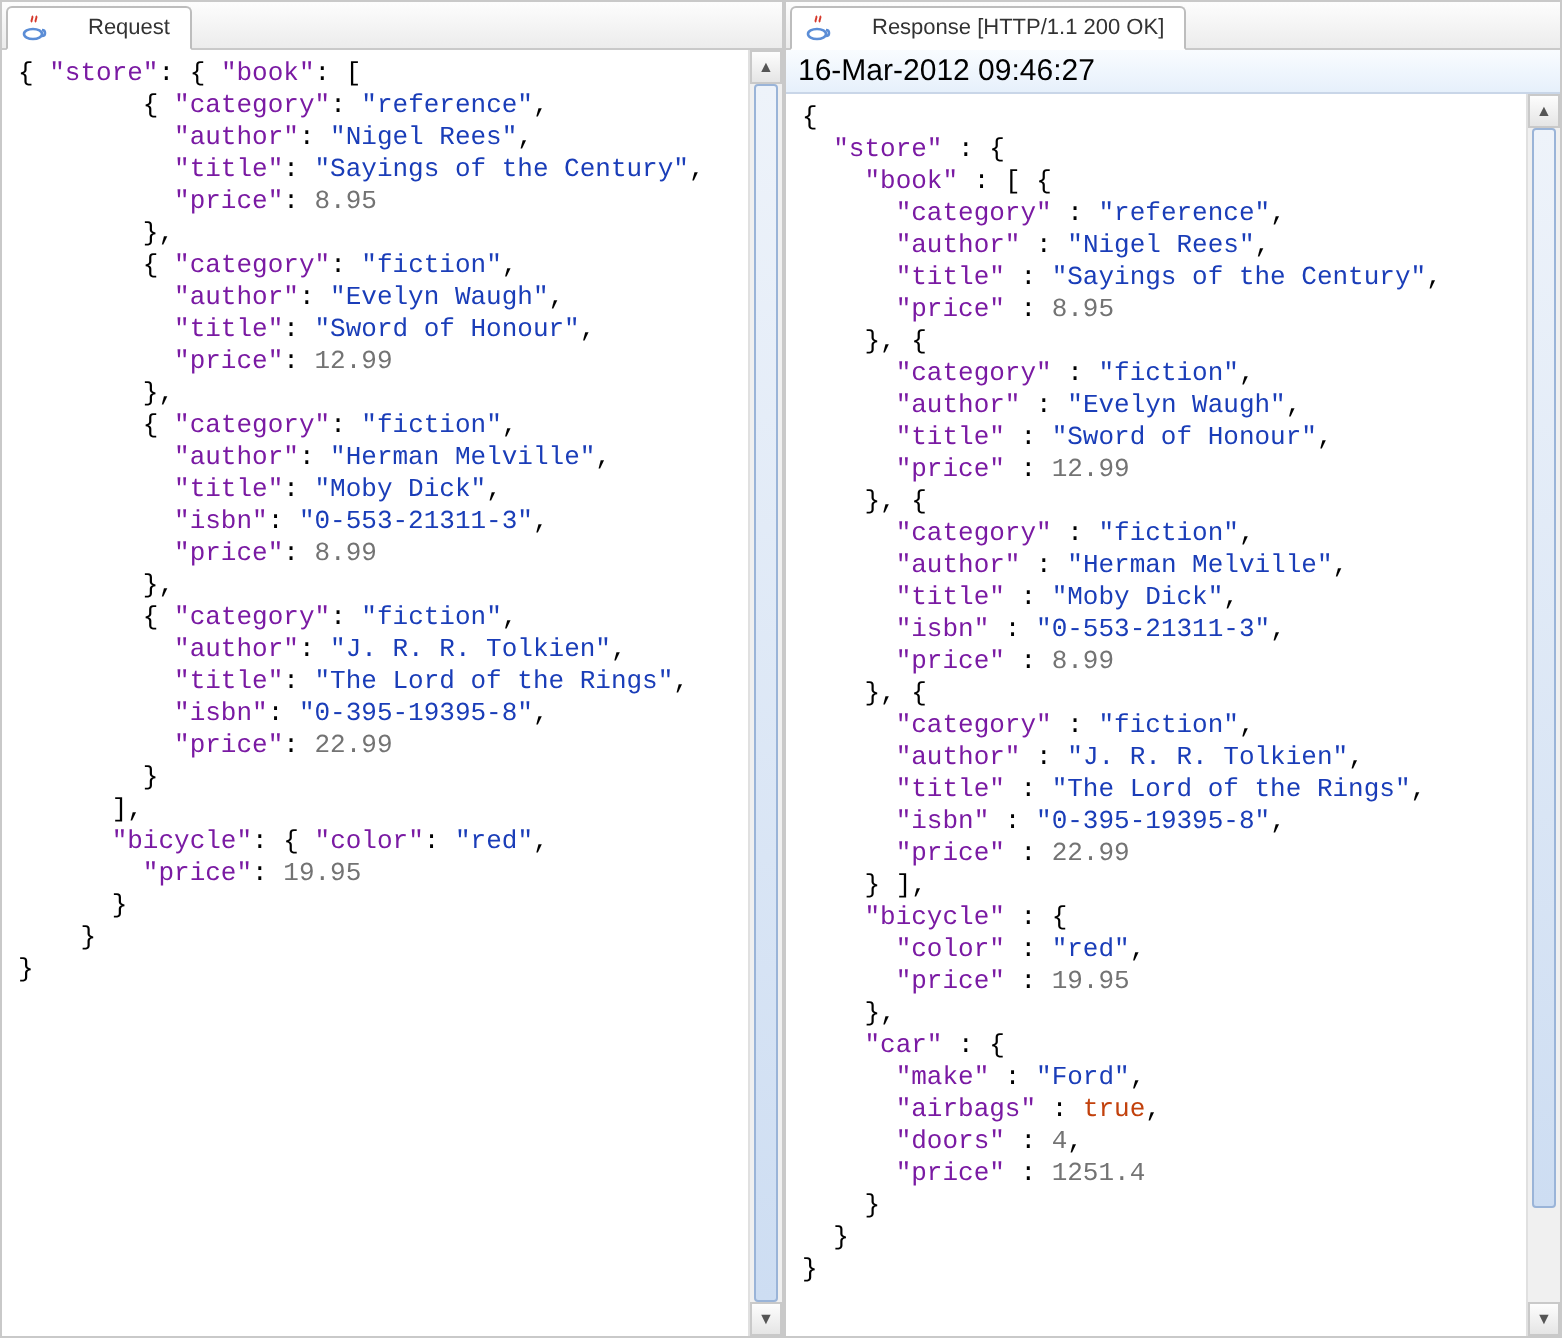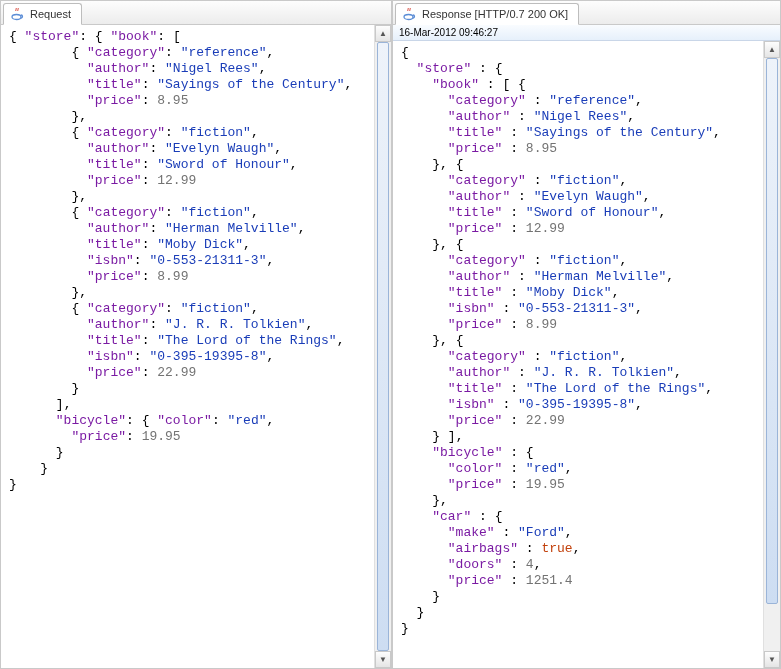--- a/index.html
+++ b/index.html
@@ -28,21 +28,21 @@
     display: flex;
     background: linear-gradient(#fdfdfd, #ececec);
     border-bottom: 1px solid #c9c9c9;
     height: 24px;
     align-items: flex-end;
     padding-left: 2px;
   }
   .tab {
     display: flex;
     align-items: center;
-    gap: 6px;
+    gap: 20px;
     padding: 3px 10px 3px 6px;
     background: #ffffff;
     border: 1px solid #bdbdbd;
     border-bottom: 1px solid #fff;
     border-top-left-radius: 3px;
     border-top-right-radius: 3px;
     font-size: 11px;
     color: #333;
     cursor: pointer;
     position: relative;
@@ -50,21 +50,21 @@
     text-align: right;
   }
   .tab .icon-slot {
     width: 14px; height: 14px;
     display: inline-flex;
     align-items: center;
     justify-content: center;
   }
   .timestamp-bar {
     padding: 2px 6px;
-    font-size: 10px;
+    font-size: 15px;
     color: #000;
     background: linear-gradient(#f9fcff, #e6f0fb);
     border-bottom: 1px solid #c9d6e8;
   }
   .content {
     flex: 1;
     position: relative;
     overflow: hidden;
     background: #fff;
     padding: 4px 2px 4px 8px;
@@ -167,21 +167,21 @@
     <div class="tab-bar">
       <div class="tab">
         <span class="icon-slot">
           <svg width="14" height="14" viewBox="0 0 14 14">
             <path d="M6 1c1 1-1 2 0 3" stroke="#d63a2d" stroke-width="1" fill="none"></path>
             <path d="M8 1c1 1-1 2 0 3" stroke="#d63a2d" stroke-width="1" fill="none"></path>
             <ellipse cx="6.5" cy="10" rx="4.5" ry="2.5" fill="none" stroke="#5b8dd6" stroke-width="1.3"></ellipse>
             <path d="M11 8c2 0 2 3 0 3" stroke="#5b8dd6" stroke-width="1.3" fill="none"></path>
           </svg>
         </span>
-        <span>Response [HTTP/0.7 200 OK]</span>
+        <span>Response [HTTP/1.1 200 OK]</span>
       </div>
     </div>
     <div class="timestamp-bar">
       <span>16-Mar-2012 09:46:27</span>
     </div>
     <div class="content">
       <pre id="right-pre"><span class="pun">{</span>
   <span class="key">"store"</span><span class="pun"> : </span><span class="pun">{</span>
     <span class="key">"book"</span><span class="pun"> : </span><span class="pun">[</span> <span class="pun">{</span>
       <span class="key">"category"</span><span class="pun"> : </span><span class="str">"reference"</span><span class="pun">,</span>

